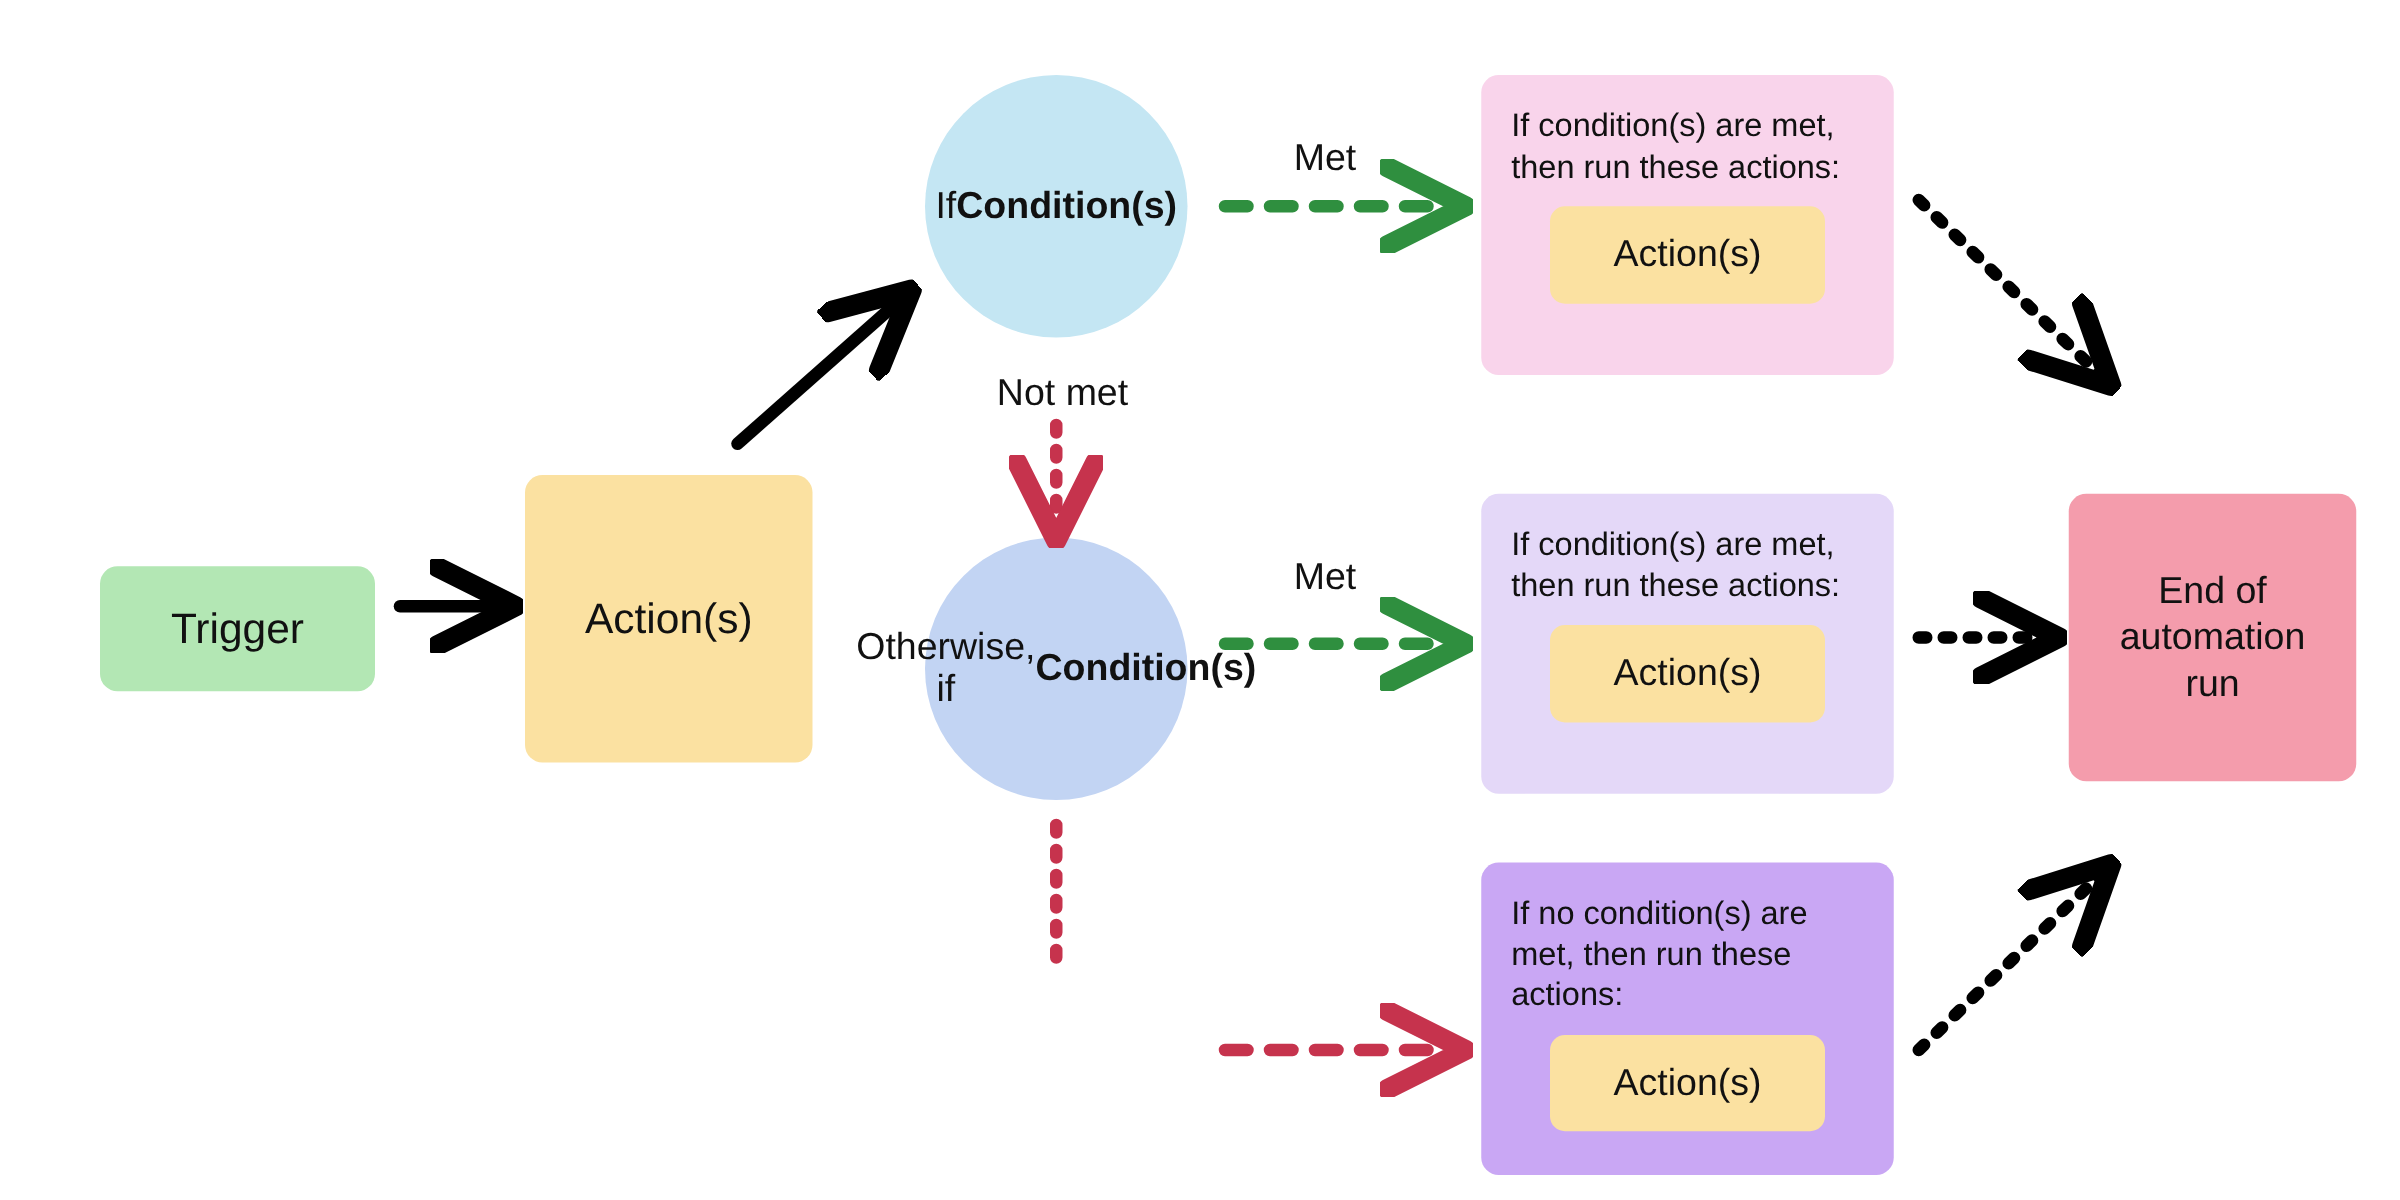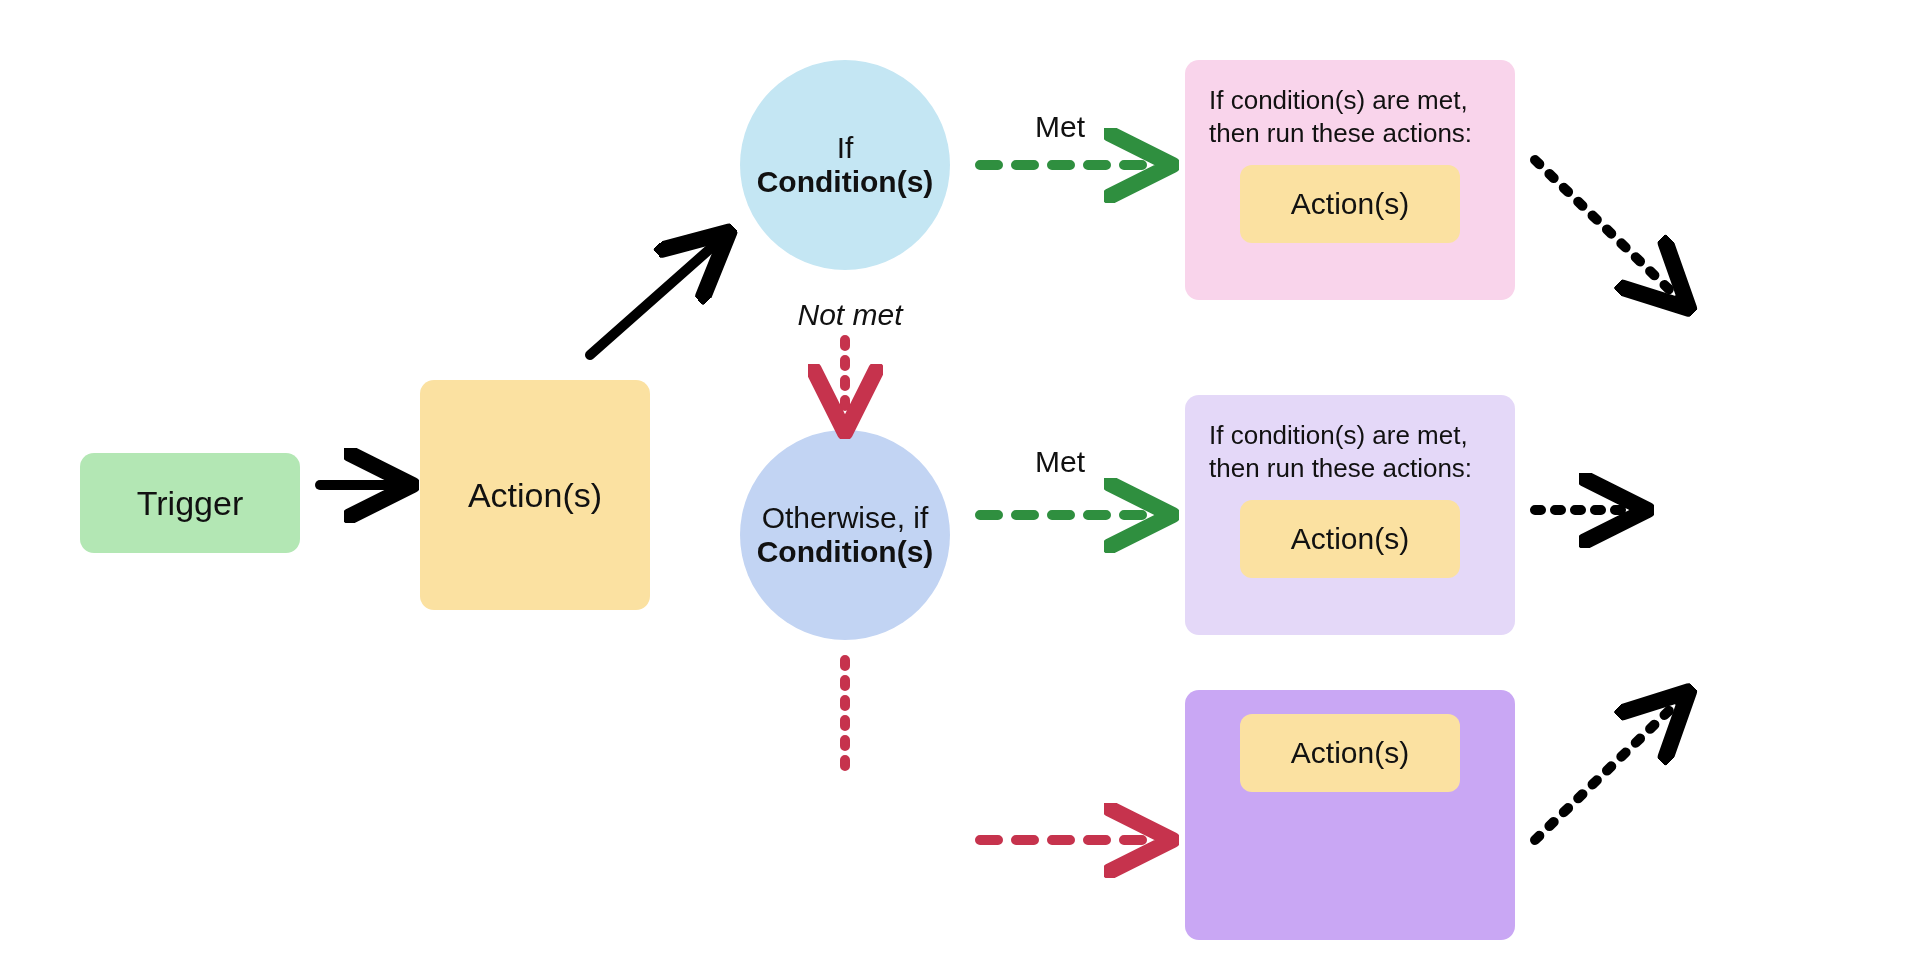--- a/index.html
+++ b/index.html
@@ -24,21 +24,21 @@
     border-radius: 14px;
     display: flex;
     align-items: center;
     justify-content: center;
     text-align: center;
     font-size: 34px;
   }
   .circle {
     border-radius: 50%;
     display: flex;
-    flex-direction: column;
+    flex-direction: row;
     align-items: center;
     justify-content: center;
     text-align: center;
     font-size: 30px;
     padding: 10px;
   }
   .circle .l1 { font-weight: 400; }
   .circle .l2 { font-weight: 700; text-align: right; }
   .panel {
     border-radius: 14px;
@@ -91,21 +91,21 @@
 
   <div class="circle" style="left:740px; top:430px; width:210px; height:210px; background:#c2d4f3;">
     <span class="l1">Otherwise, if</span>
     <span class="l2">Condition(s)</span>
   </div>
 
   <div class="label" style="left:1000px; top:110px; width:120px;">
     <span>Met</span>
   </div>
 
-  <div class="label" style="left:770px; top:298px; width:160px;font-style:italic;">
+  <div class="label" style="left:770px; top:298px; width:160px;">
     <span>Not met</span>
   </div>
 
   <div class="label" style="left:1000px; top:445px; width:120px;">
     <span>Met</span>
   </div>
 
 
   <div class="panel" style="left:1185px; top:60px; width:330px; height:240px; background:#f9d4eb;">
     <div class="desc">If condition(s) are met, then run these actions:</div>
@@ -115,25 +115,29 @@
   </div>
 
   <div class="panel" style="left:1185px; top:395px; width:330px; height:240px; background:#e4d8f8;">
     <div class="desc">If condition(s) are met, then run these actions:</div>
     <div class="inner">
       <span>Action(s)</span>
     </div>
   </div>
 
   <div class="panel" style="left:1185px; top:690px; width:330px; height:250px; background:#c9a7f4;">
+    <div class="desc">If no condition(s) are met, then run these actions:</div>
     <div class="inner">
       <span>Action(s)</span>
     </div>
   </div>
 
+  <div class="box" style="left:1655px; top:395px; width:230px; height:230px; background:#f49cac; font-size:30px; line-height:1.25; padding:0 18px;">
+    <span>End of automation run</span>
+  </div>
 
   <svg class="arrows" viewBox="0 0 1920 960">
     <defs>
       <marker id="ah-black" viewBox="0 0 12 12" refX="9" refY="6" markerWidth="7.5" markerHeight="7.5" orient="auto-start-reverse">
         <path d="M1 1 L11 6 L1 11" fill="none" stroke="#000" stroke-width="2.6" stroke-linecap="round" stroke-linejoin="round"></path>
       </marker>
       <marker id="ah-green" viewBox="0 0 12 12" refX="9" refY="6" markerWidth="7.5" markerHeight="7.5" orient="auto-start-reverse">
         <path d="M1 1 L11 6 L1 11" fill="none" stroke="#2f8f3f" stroke-width="2.6" stroke-linecap="round" stroke-linejoin="round"></path>
       </marker>
       <marker id="ah-red" viewBox="0 0 12 12" refX="9" refY="6" markerWidth="7.5" markerHeight="7.5" orient="auto-start-reverse">

